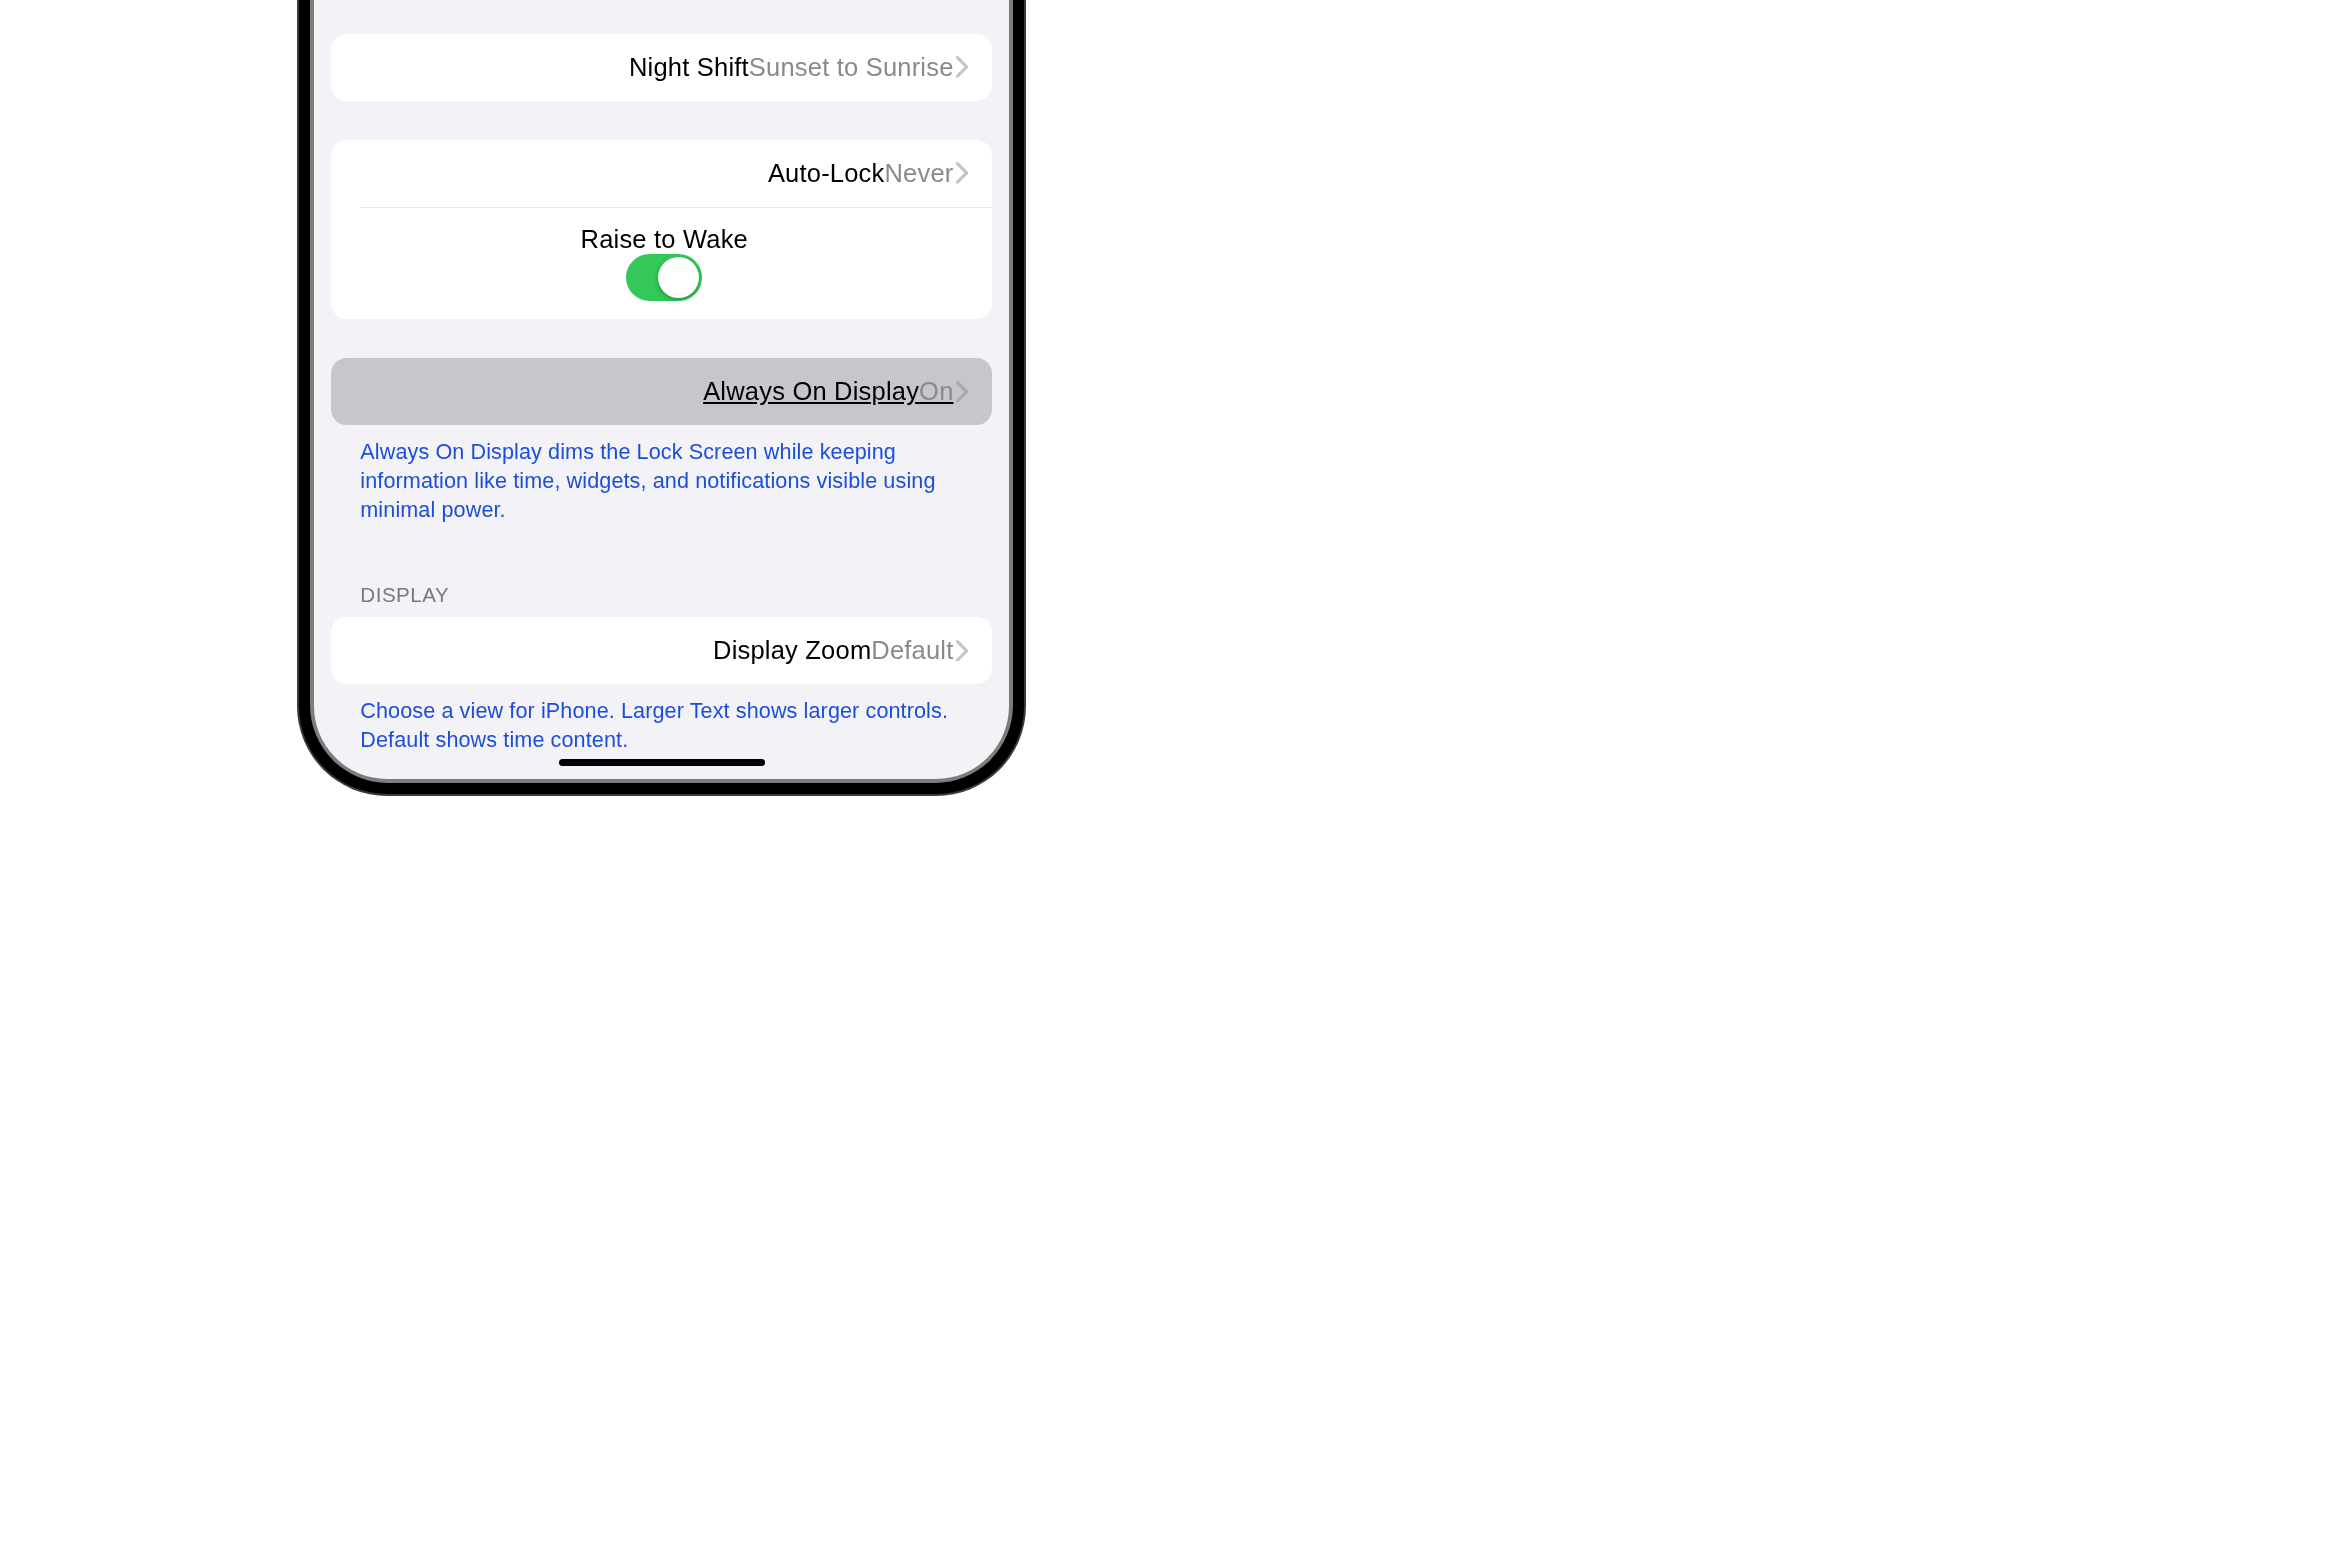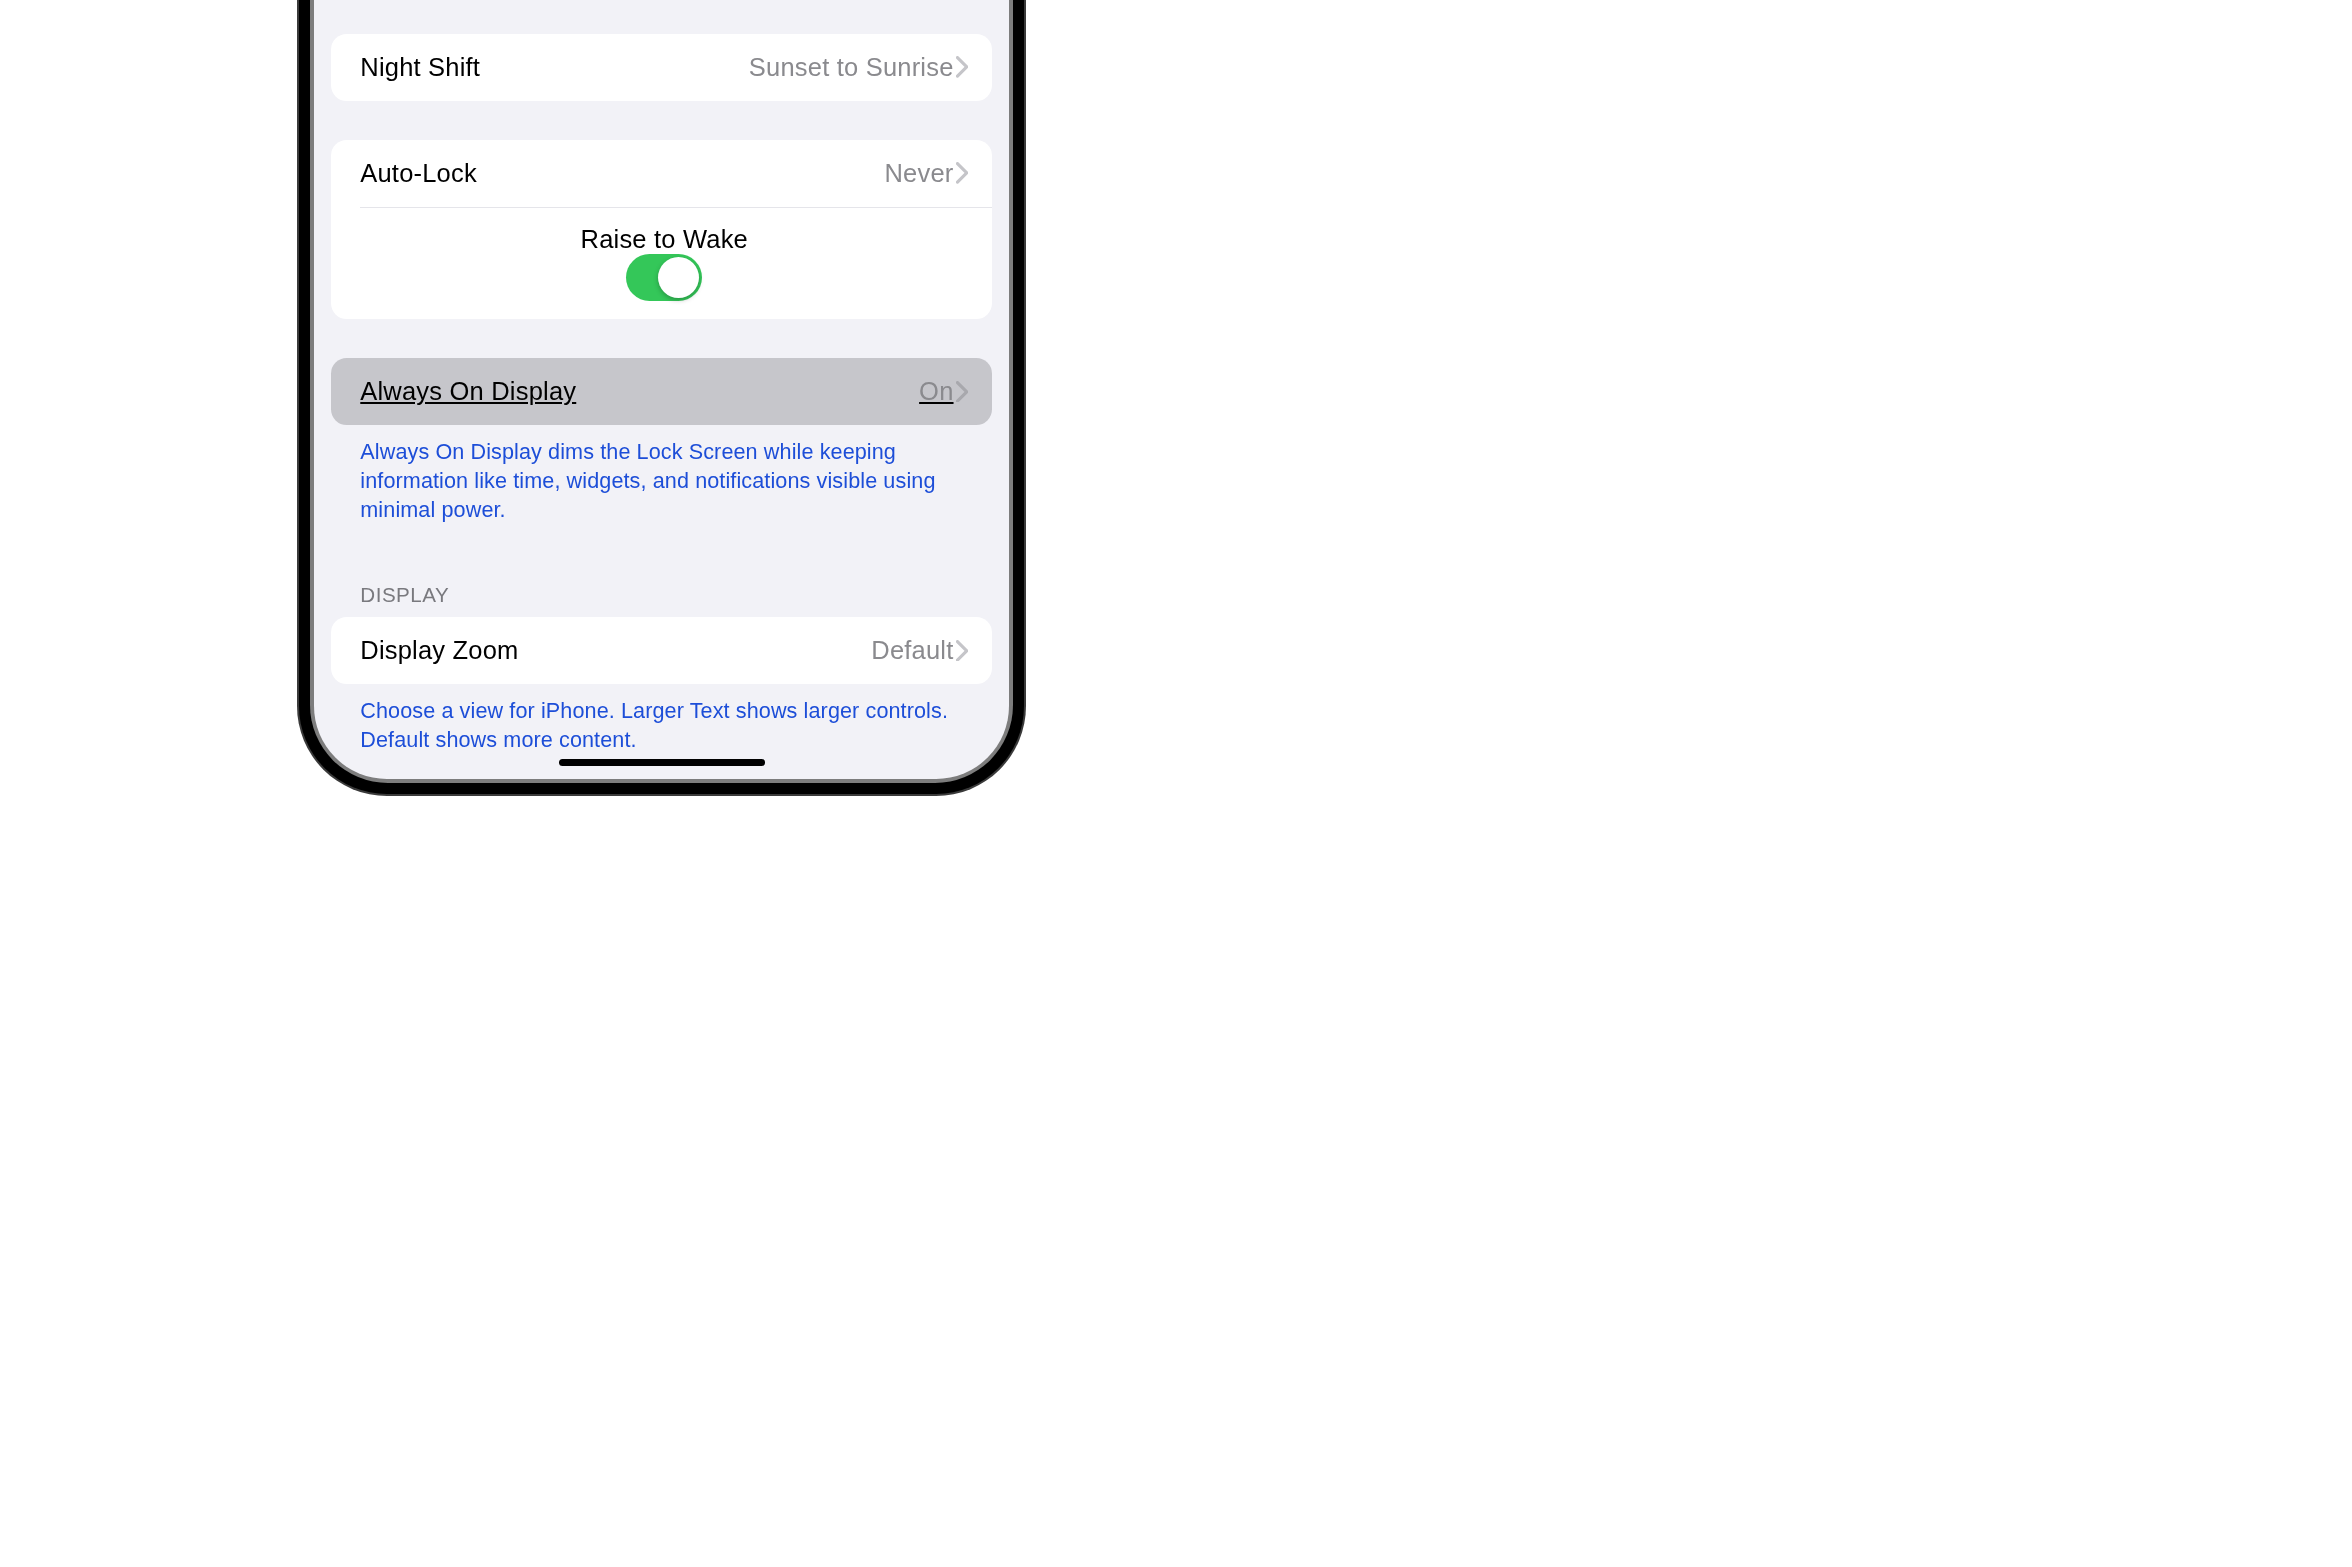--- a/index.html
+++ b/index.html
@@ -52,20 +52,21 @@
     .card {
       background: #ffffff;
       border-radius: 15.7px;
       overflow: hidden;
     }
     .row {
       display: flex;
       align-items: center;
       padding: 17.6px 23.5px 17.6px 29px;
       min-height: 67px;
+      text-align: right;
     }
     .row + .row {
       border-top: 1px solid #e5e5ea;
       margin-left: 29px;
       padding-left: 0;
       flex-direction: column;
     }
     .row-label {
       flex: 1;
       font-size: 25.5px;
@@ -203,21 +204,21 @@
             <div class="row">
               <span class="row-label">Display Zoom</span>
               <span class="row-value">Default</span>
               <span class="chevron">
                 <svg viewBox="0 0 13 22" width="12.7" height="21.6">
                     <path d="M1.5 1.5 L11 11 L1.5 20.5" stroke="#c5c5c9" stroke-width="3.2" fill="none" stroke-linecap="round" stroke-linejoin="round"></path>
                   </svg>
               </span>
             </div>
           </div>
-          <div class="footer-text">Choose a view for iPhone. Larger Text shows larger controls. Default shows more content.</div>
+          <div class="footer-text">Choose a view for iPhone. Larger Text shows larger controls. Default shows time content.</div>
         </div>
 
       </div>
 
       <div class="home-indicator"></div>
     </div>
   </div>
 </div>
 
 

